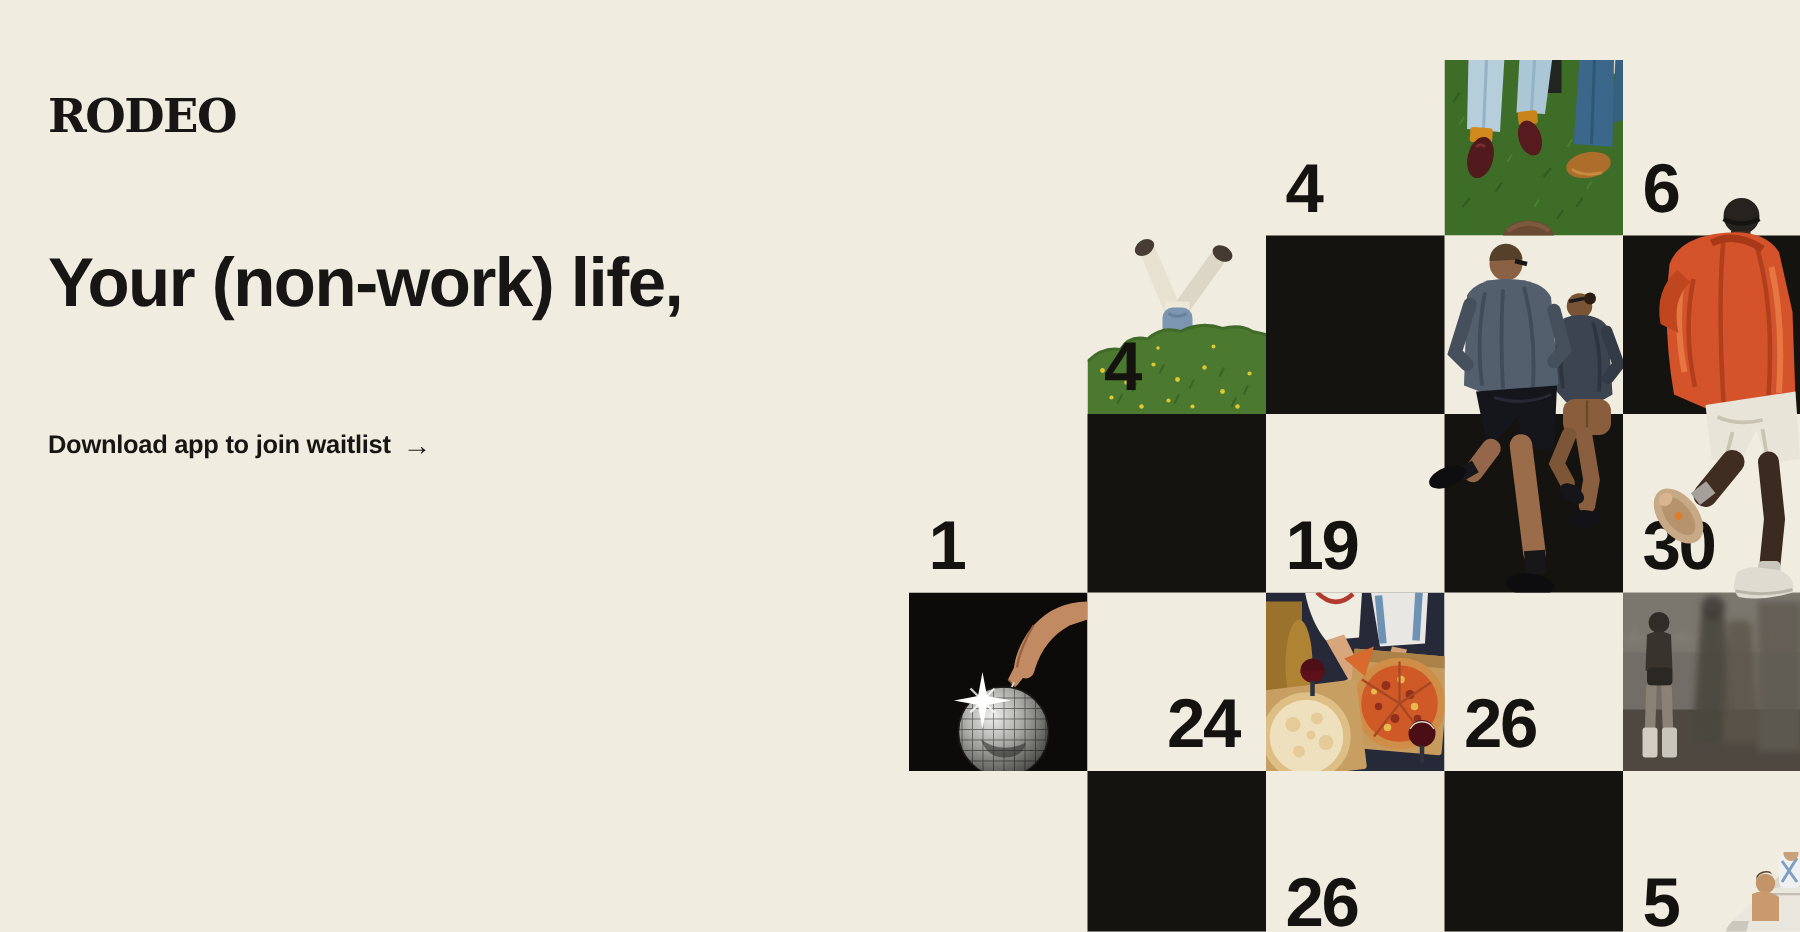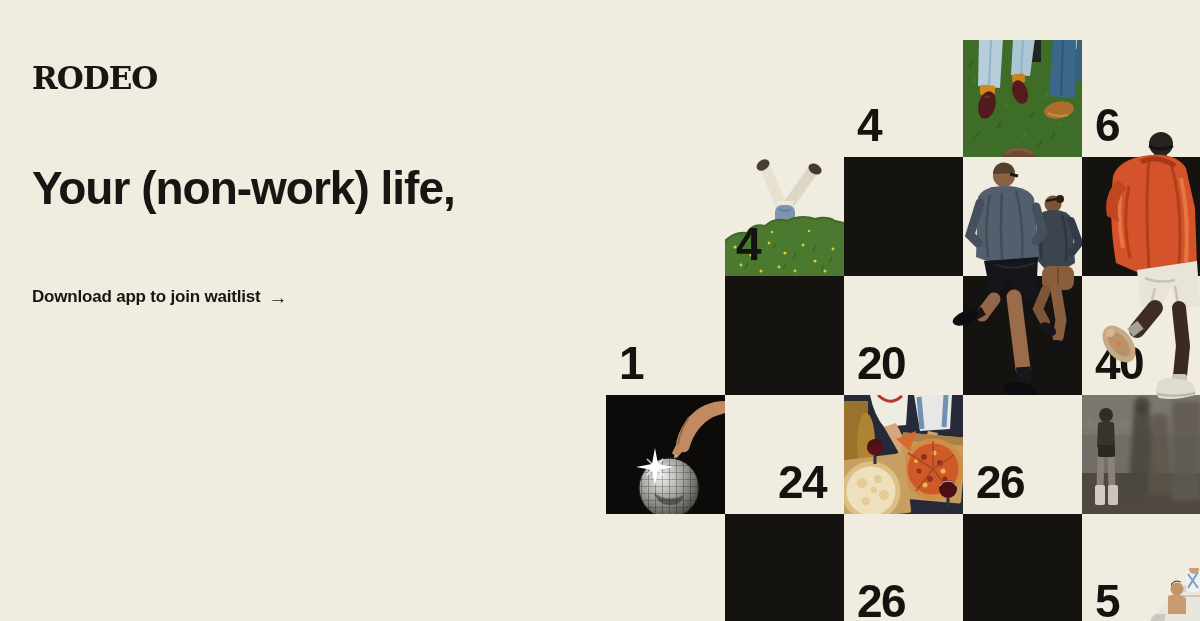--- a/index.html
+++ b/index.html
@@ -246,22 +246,22 @@
           <path d="M42 16 H73 M42 23 H73 M42 30 H73" stroke="#a03d13" stroke-width="2"></path>
           <path d="M42 11 H73" stroke="#dd7038" stroke-width="2.5"></path>
         </g>
       </svg>
     </div>
 
     <div class="day" style="left:857px;top:62px">4</div>
     <div class="day" style="left:1095px;top:62px">6</div>
     <div class="day on-top" style="left:736px;top:181px">4</div>
     <div class="day" style="left:619px;top:300px">1</div>
-    <div class="day" style="left:857px;top:300px">20</div>
-    <div class="day" style="left:1095px;top:300px">40</div>
+    <div class="day" style="left:857px;top:300px">19</div>
+    <div class="day" style="left:1095px;top:300px">30</div>
     <div class="day" style="left:778px;top:419px">24</div>
     <div class="day" style="left:976px;top:419px">26</div>
     <div class="day" style="left:857px;top:538px">26</div>
     <div class="day" style="left:1095px;top:538px">5</div>
 
     <div class="cut" style="left:725px;top:117px;width:119px;height:119px">
       <svg viewBox="0 0 119 119" width="119" height="119">
         <path d="M56 48 L41 12" stroke="#e7e1d2" stroke-width="11" stroke-linecap="round" fill="none"></path>
         <path d="M63 48 L86 16" stroke="#dcd6c7" stroke-width="11" stroke-linecap="round" fill="none"></path>
         <ellipse cx="38" cy="8" rx="7" ry="5" fill="#473d34" transform="rotate(-35 38 8)"></ellipse>

